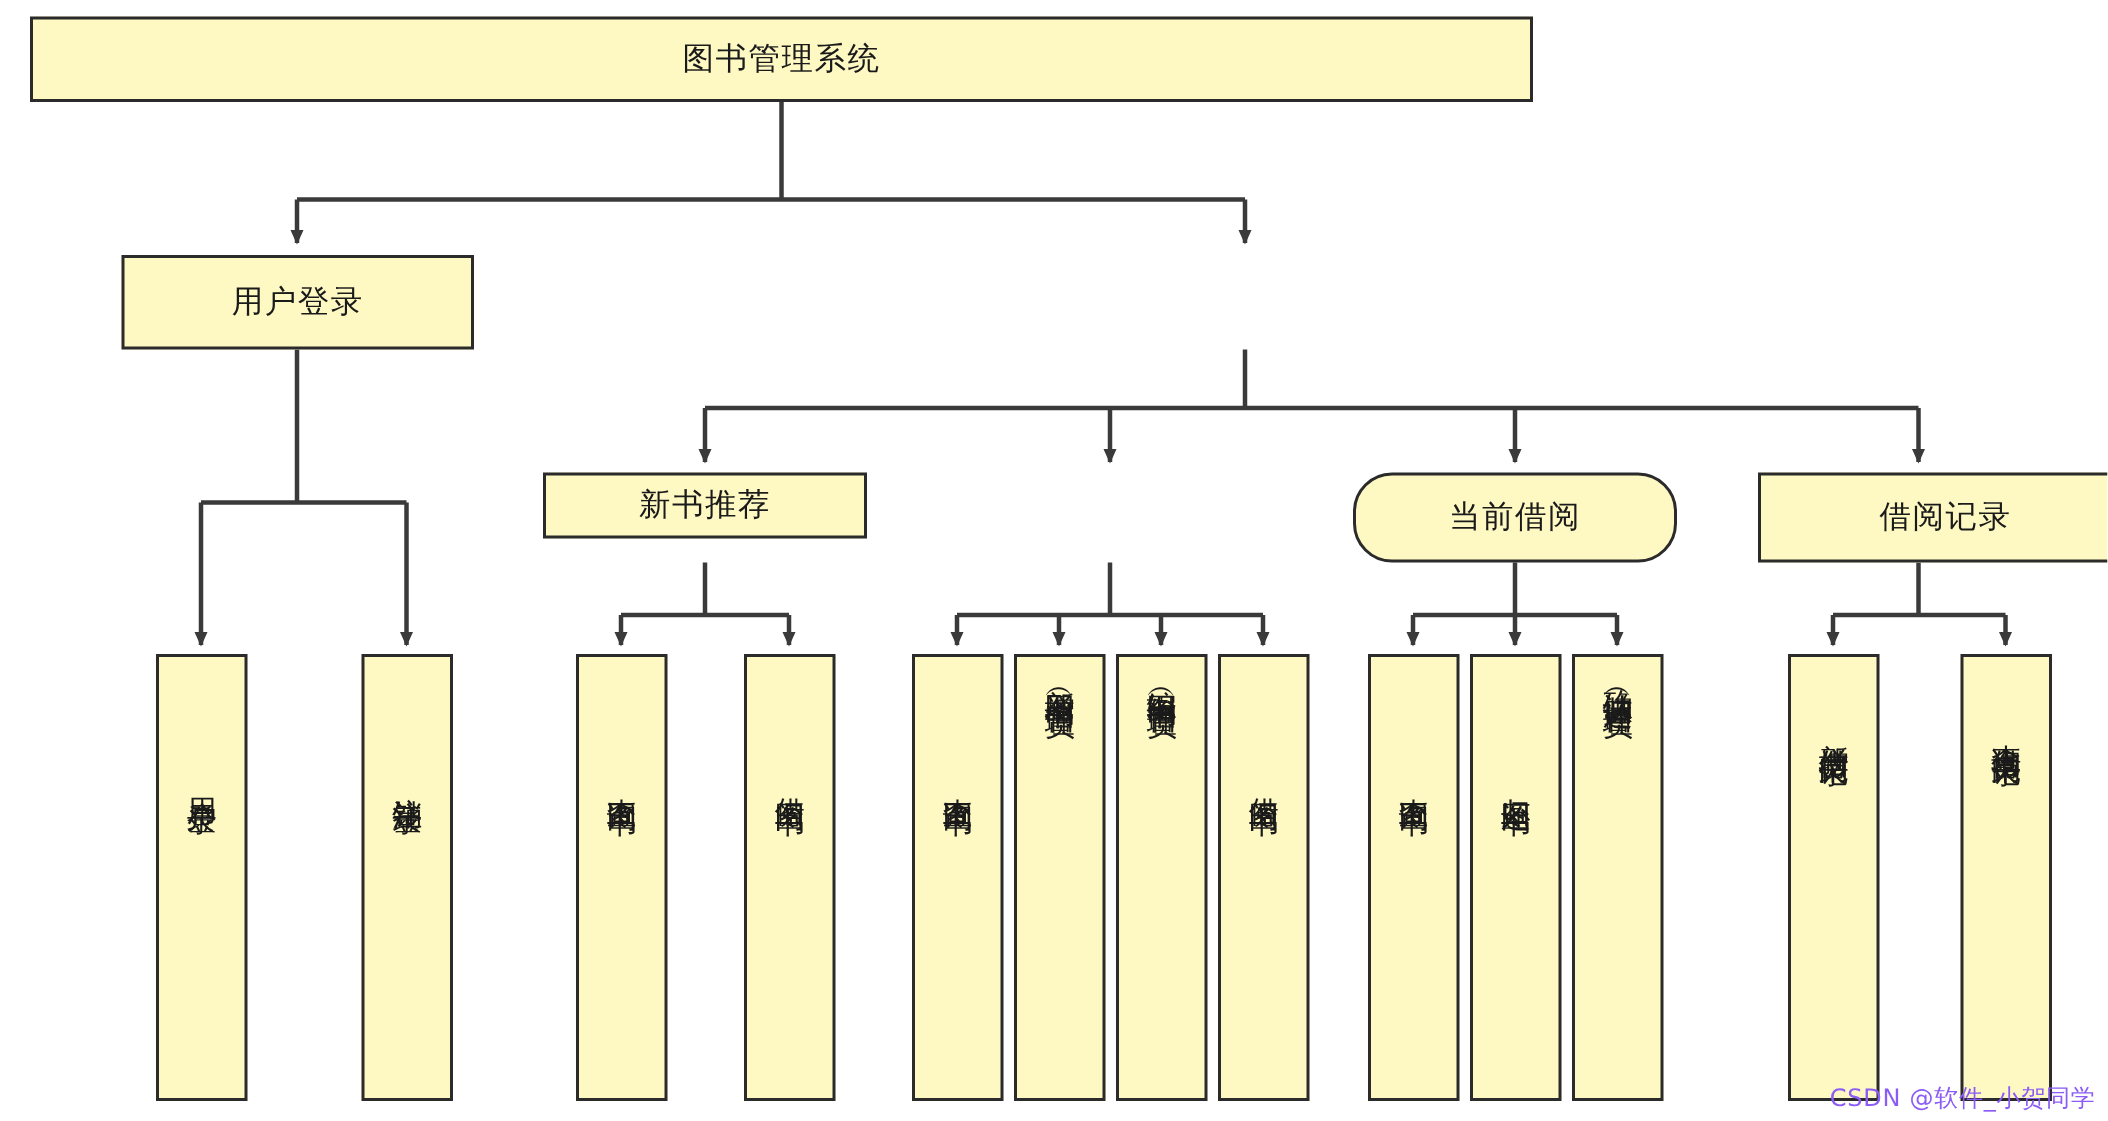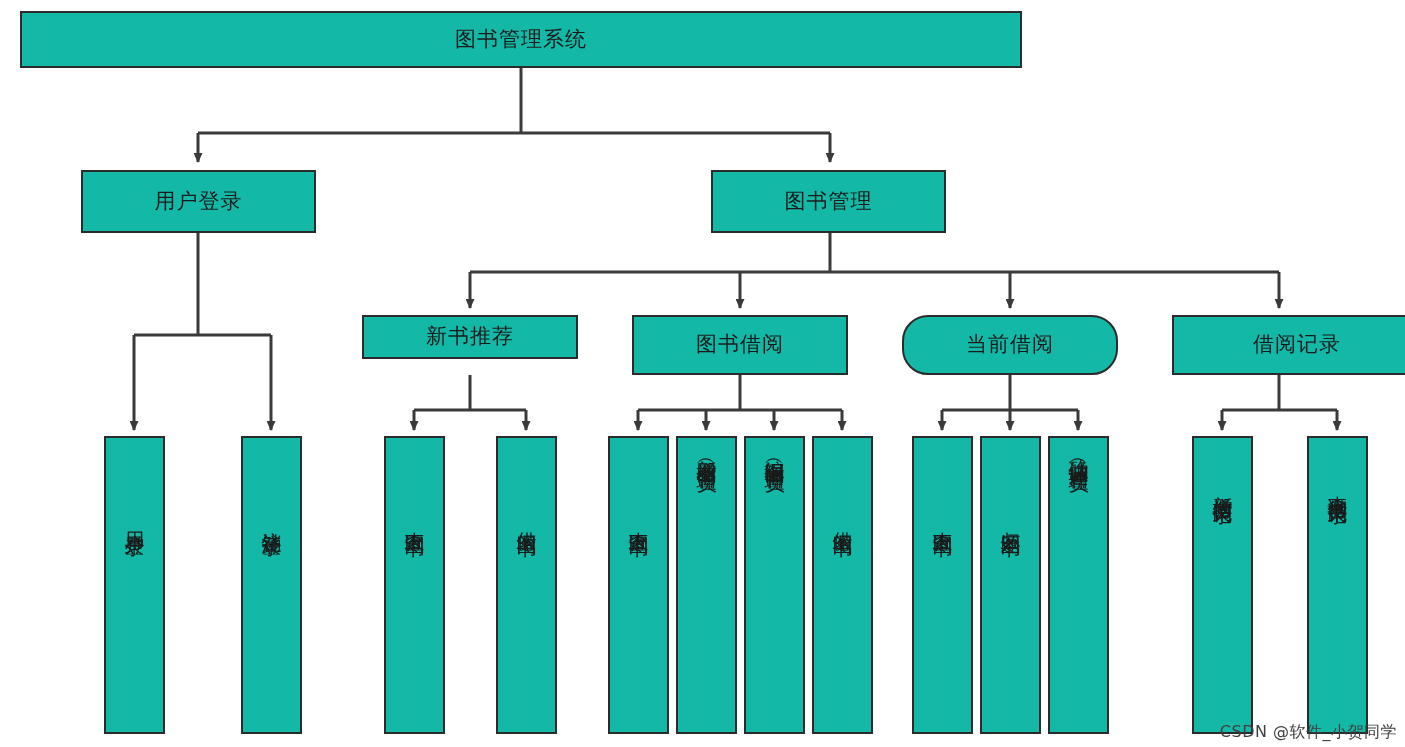--- a/index.html
+++ b/index.html
@@ -22,21 +22,21 @@
     position: absolute;
     left: 0;
     top: 0;
     width: 1405px;
     height: 747px;
     pointer-events: none;
   }
   .node {
     position: absolute;
     box-sizing: border-box;
-    background: #14b8a6;
+    background: #fef9c3;
     border: 2px solid #2b2b2b;
     display: flex;
     align-items: center;
     justify-content: center;
     color: #1a1a1a;
     z-index: 2;
   }
   .node-h .label {
     font-size: 21px;
     line-height: 1.2;
@@ -58,21 +58,21 @@
     text-align: start;
   }
   .node-v.center .label {
     margin-top: 0;
   }
   #watermark {
     position: absolute;
     right: 8px;
     bottom: 4px;
     font-size: 16px;
-    color: #404040;
+    color: #8b5cf6;
     letter-spacing: 0.5px;
     white-space: nowrap;
     z-index: 3;
   }
 </style>
 </head>
 <body>
 
 <div id="canvas">
 
@@ -126,29 +126,23 @@
     </g>
   </svg>
 
   <div class="node node-h" style="left:20px; top:11px; width:1002px; height:57px;">
     <span class="label">图书管理系统</span>
   </div>
 
   <div class="node node-h" style="left:81px; top:170px; width:235px; height:63px;">
     <span class="label">用户登录</span>
   </div>
-  <div class="node node-h" style="left:711px; top:170px; width:235px; height:63px;">
-    <span class="label">图书管理</span>
-  </div>
 
   <div class="node node-h" style="left:362px; top:315px; width:216px; height:44px;">
     <span class="label">新书推荐</span>
-  </div>
-  <div class="node node-h" style="left:632px; top:315px; width:216px; height:60px;">
-    <span class="label">图书借阅</span>
   </div>
   <div class="node node-h" style="left:902px; top:315px; width:216px; height:60px;border-radius:26px;">
     <span class="label">当前借阅</span>
   </div>
   <div class="node node-h" style="left:1172px; top:315px; width:250px; height:60px;">
     <span class="label">借阅记录</span>
   </div>
 
   <div class="node node-v center" style="left:104px; top:436px; width:61px; height:298px; padding-top:78px;">
     <span class="label">用户登录</span>

